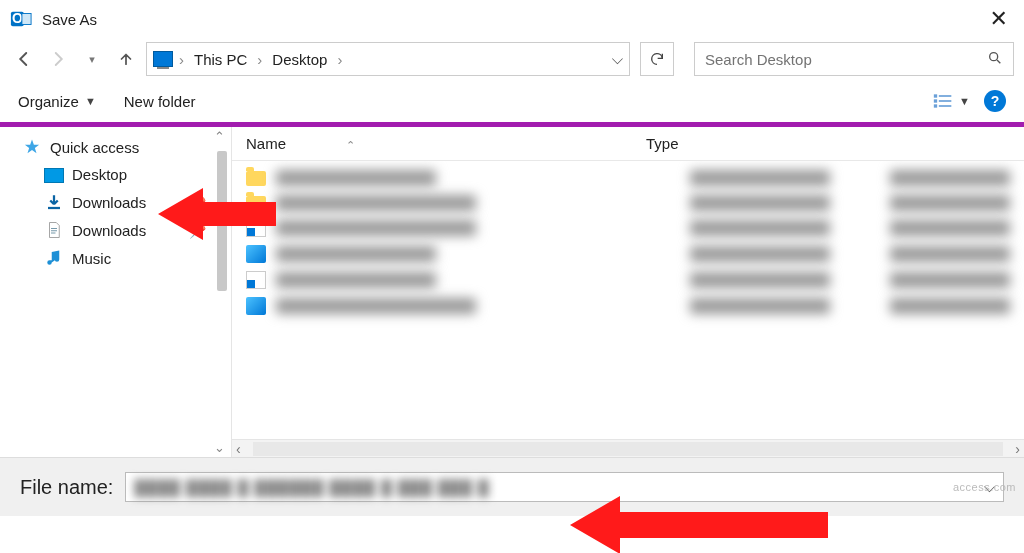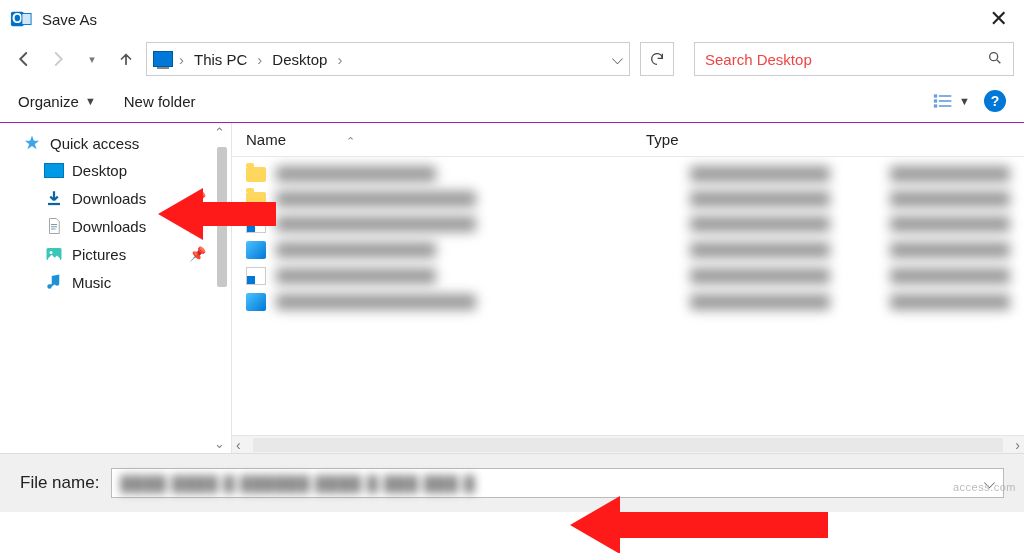--- a/index.html
+++ b/index.html
@@ -14,32 +14,32 @@
 .navbtn.disabled{color:#bbb}
 .addressbar{flex:1;display:flex;align-items:center;border:1px solid #ccc;height:34px;padding:0 6px;gap:6px;background:#fff}
 .addressbar .pc-icon{width:20px;height:16px;background:#0078d7;border:1px solid #005a9e;position:relative}
 .addressbar .pc-icon:after{content:"";position:absolute;bottom:-3px;left:3px;right:3px;height:2px;background:#888}
 .addressbar .crumb{padding:2px 4px}
 .addressbar .sep{color:#888}
 .addressbar .dd{margin-left:auto;color:#555}
 .refresh{width:34px;height:34px;border:1px solid #ccc;display:flex;align-items:center;justify-content:center;margin-left:4px}
 .searchbox{width:320px;height:34px;border:1px solid #ccc;display:flex;align-items:center;padding:0 10px;margin-left:14px;color:#777}
 .searchbox .mag{margin-left:auto;color:#555}
-.toolbar{display:flex;align-items:center;padding:10px 18px;gap:28px;border-bottom:1px solid #a21caf}
+.toolbar{display:flex;align-items:center;padding:10px 18px;gap:28px;border-bottom:5px solid #a21caf}
 .toolbar .org{color:#1a1a1a;display:flex;align-items:center;gap:6px}
 .toolbar .org .dd{color:#444;font-size:11px}
 .toolbar .right{margin-left:auto;display:flex;align-items:center;gap:14px}
 .viewbtn{display:flex;align-items:center;gap:6px}
 .help{width:22px;height:22px;border-radius:50%;background:#0078d7;color:#fff;display:flex;align-items:center;justify-content:center;font-weight:bold;font-size:14px}
 .body{display:flex;height:330px}
 .sidebar{width:232px;border-right:1px solid #e5e5e5;padding:6px 0;position:relative;overflow:hidden}
 .sidebar .scroll-up{position:absolute;top:2px;right:6px;color:#888;font-size:13px}
 .sidebar .scroll-dn{position:absolute;bottom:2px;right:6px;color:#888;font-size:13px}
 .sidebar .thumb{position:absolute;right:4px;top:24px;width:10px;height:140px;background:#c8c8c8;border-radius:2px}
-.tree-item{display:flex;align-items:center;gap:8px;padding:5px 10px 5px 22px;cursor:pointer;font-size:16px}
+.tree-item{display:flex;align-items:flex-end;gap:8px;padding:5px 10px 5px 22px;cursor:pointer;font-size:16px}
 .tree-item.child{padding-left:44px}
 .tree-item .pin{color:#aaa;font-size:14px;margin-left:auto;margin-right:14px}
 .ic{width:20px;height:18px;flex-shrink:0;display:inline-flex;align-items:center;justify-content:center}
 .ic-star svg,.ic-down svg,.ic-doc svg,.ic-pic svg,.ic-music svg,.ic-vid svg{width:18px;height:18px}
 .ic-desk{width:20px;height:15px;background:#0099e5;border:1px solid #0077b3}
 .ic-folder{width:20px;height:15px;background:#ffd75e;border-radius:2px;position:relative}
 .ic-folder:before{content:"";position:absolute;top:-4px;left:0;width:8px;height:4px;background:#ffd75e;border-radius:2px 2px 0 0}
 .filepane{flex:1;display:flex;flex-direction:column;position:relative}
 .filehead{display:flex;align-items:center;padding:8px 14px;border-bottom:1px solid #e8e8e8;font-size:15px;color:#333}
 .col-name{width:400px}.col-date{width:210px}.col-type{flex:1}
@@ -51,21 +51,21 @@
 .fic.folder:before{content:"";position:absolute;top:-4px;left:0;width:8px;height:4px;background:#ffd75e;border-radius:2px 2px 0 0}
 .fic.edge{background:linear-gradient(135deg,#4cc2ff,#0078d7);border-radius:2px}
 .fic.short{background:#fff;border:1px solid #ccc;position:relative}
 .fic.short:after{content:"";position:absolute;bottom:0;left:0;width:8px;height:8px;background:#0078d7}
 .blur{filter:blur(6px);background:#999;color:transparent;height:16px;border-radius:2px}
 .blur.w1{width:160px}.blur.w2{width:200px}.blur.w3{width:120px}.blur.w4{width:140px}
 .hbar{height:18px;background:#f3f3f3;display:flex;align-items:center;padding:0 4px;border-top:1px solid #e5e5e5}
 .hbar .track{flex:1;height:14px;background:#e8e8e8;margin:0 12px;position:relative}
 .hbar .arrow{color:#777;font-size:14px}
 .footer{background:#f0f0f0;padding:14px 20px;display:flex;align-items:center;gap:12px;border-top:1px solid #ddd}
-.footer label{font-size:17px}
+.footer label{font-size:20px}
 .fn-field{flex:1;height:30px;border:1px solid #bbb;background:#fff;display:flex;align-items:center;padding:0 8px;position:relative}
 .fn-field .val{filter:blur(4px);color:#888;letter-spacing:1px}
 .fn-field .dd{margin-left:auto;color:#555}
 .red-arrow{position:absolute;pointer-events:none}
 .red-arrow svg{display:block}
 .ra1{left:158px;top:176px}
 .ra2{left:570px;top:490px}
 .watermark{position:absolute;right:8px;bottom:60px;font-size:11px;color:#bbb;letter-spacing:.5px}
 </style>
 </head>
@@ -109,21 +109,21 @@
     <span class="sep">›</span>
     <span class="dd">⌵</span>
   </div>
   <div class="refresh">
     <svg width="16" height="16" viewBox="0 0 24 24">
         <path d="M20 11A8 8 0 1 0 12 20" stroke="#444" stroke-width="2" fill="none"></path>
         <path d="M20 4v7h-7" stroke="#444" stroke-width="2" fill="none"></path>
       </svg>
   </div>
   <div class="searchbox">
-    <span style="color:#ef4444">Search Desktop</span>
+    <span style="color:#737373">Search Desktop</span>
     <span class="mag">
       <svg width="16" height="16" viewBox="0 0 24 24">
           <circle cx="10" cy="10" r="6" stroke="#555" stroke-width="2" fill="none"></circle>
           <path d="M15 15l5 5" stroke="#555" stroke-width="2"></path>
         </svg>
     </span>
   </div>
 </div>
 
 <div class="toolbar">
@@ -179,31 +179,20 @@
       <span class="ic ic-doc">
         <svg viewBox="0 0 24 24">
             <path d="M6 2h9l4 4v16H6z" fill="#fff" stroke="#888"></path>
             <path d="M8 10h8M8 13h8M8 16h6" stroke="#79a" stroke-width="1.5"></path>
           </svg>
       </span>
       <span>Downloads</span>
       <span class="pin">📌</span>
     </div>
     <div class="tree-item child">
-      <span class="ic ic-pic">
-        <svg viewBox="0 0 24 24">
-            <rect x="2" y="4" width="20" height="16" fill="#3cc6b9" rx="2"></rect>
-            <circle cx="8" cy="10" r="2" fill="#fff"></circle>
-            <path d="M4 18l5-5 4 4 3-3 4 4v2H4z" fill="#fff"></path>
-          </svg>
-      </span>
-      <span>Pictures</span>
-      <span class="pin">📌</span>
-    </div>
-    <div class="tree-item child">
       <span class="ic ic-music">
         <svg viewBox="0 0 24 24">
             <path d="M9 18a3 3 0 1 1-3-3c.4 0 3 0 3 0V4l10-2v12a3 3 0 1 1-3-3c.4 0 3 0 3 0" fill="#1e90d6"></path>
           </svg>
       </span>
       <span>Music</span>
     </div>
     <span class="scroll-dn">⌄</span>
   </div>
 

